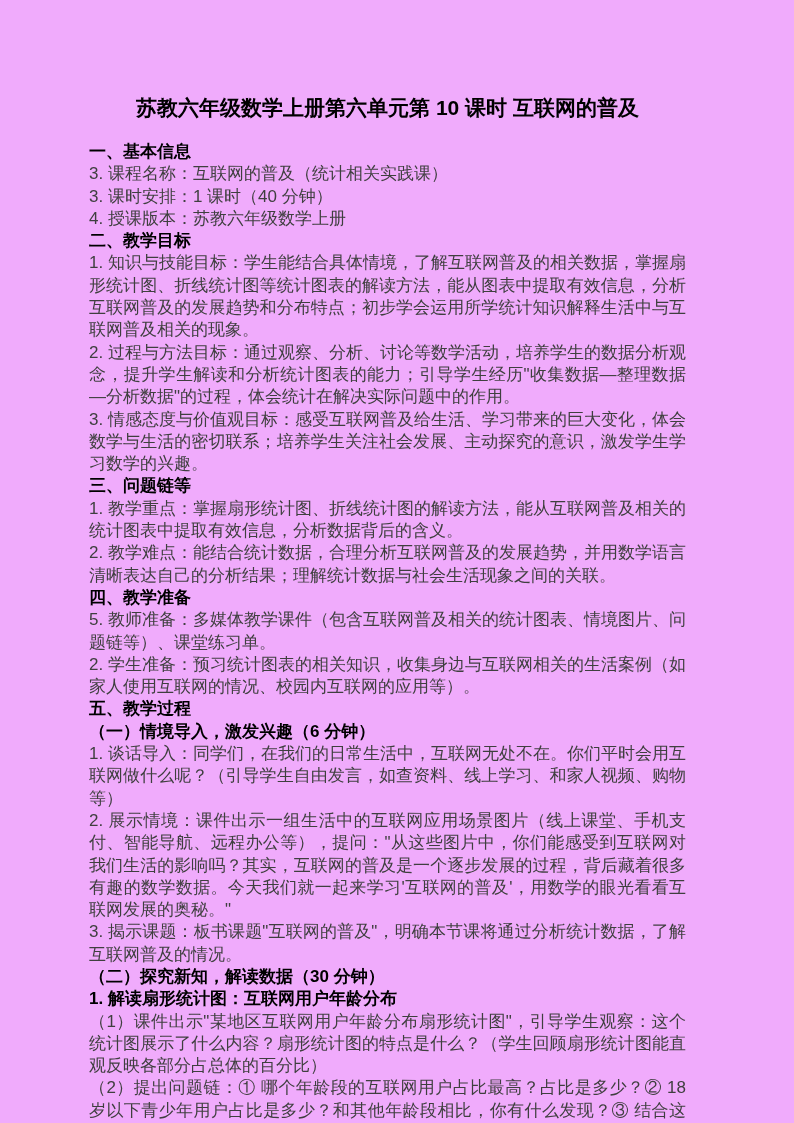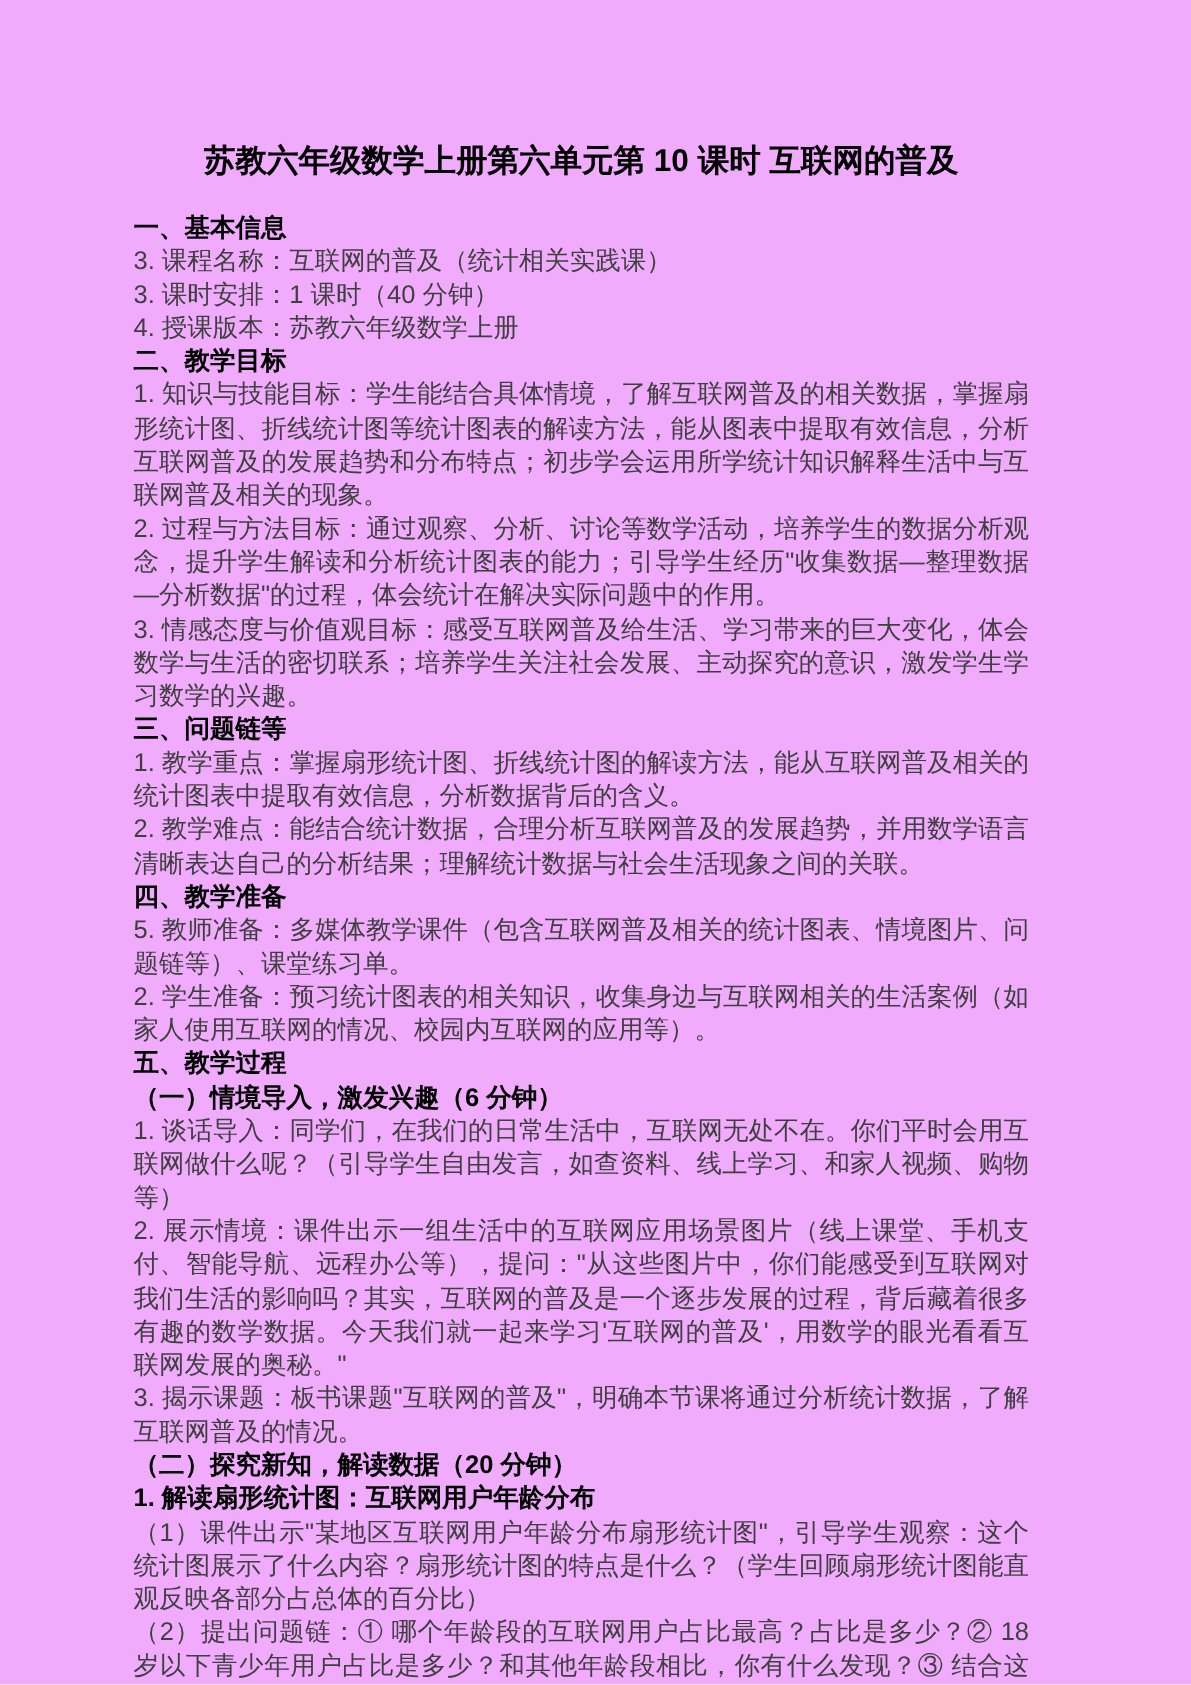--- a/index.html
+++ b/index.html
@@ -69,19 +69,19 @@
     <p>5. 教师准备：多媒体教学课件（包含互联网普及相关的统计图表、情境图片、问题链等）、课堂练习单。</p>
     <p>2. 学生准备：预习统计图表的相关知识，收集身边与互联网相关的生活案例（如家人使用互联网的情况、校园内互联网的应用等）。</p>
 
     <p class="h">五、教学过程</p>
 
     <p class="h">（一）情境导入，激发兴趣（6 分钟）</p>
     <p>1. 谈话导入：同学们，在我们的日常生活中，互联网无处不在。你们平时会用互联网做什么呢？（引导学生自由发言，如查资料、线上学习、和家人视频、购物等）</p>
     <p>2. 展示情境：课件出示一组生活中的互联网应用场景图片（线上课堂、手机支付、智能导航、远程办公等），提问："从这些图片中，你们能感受到互联网对我们生活的影响吗？其实，互联网的普及是一个逐步发展的过程，背后藏着很多有趣的数学数据。今天我们就一起来学习'互联网的普及'，用数学的眼光看看互联网发展的奥秘。"</p>
     <p>3. 揭示课题：板书课题"互联网的普及"，明确本节课将通过分析统计数据，了解互联网普及的情况。</p>
 
-    <p class="h">（二）探究新知，解读数据（20 分钟）</p>
+    <p class="h">（二）探究新知，解读数据（30 分钟）</p>
     <p class="h">1. 解读扇形统计图：互联网用户年龄分布</p>
     <p>（1）课件出示"某地区互联网用户年龄分布扇形统计图"，引导学生观察：这个统计图展示了什么内容？扇形统计图的特点是什么？（学生回顾扇形统计图能直观反映各部分占总体的百分比）</p>
     <p>（2）提出问题链：① 哪个年龄段的互联网用户占比最高？占比是多少？② 18 岁以下青少年用户占比是多少？和其他年龄段相比，你有什么发现？③ 结合这个统计图，你认为该地区互联网用户的年龄分布有什么特点？</p>
 
   </div>
 </div>
 
 </body></html>

